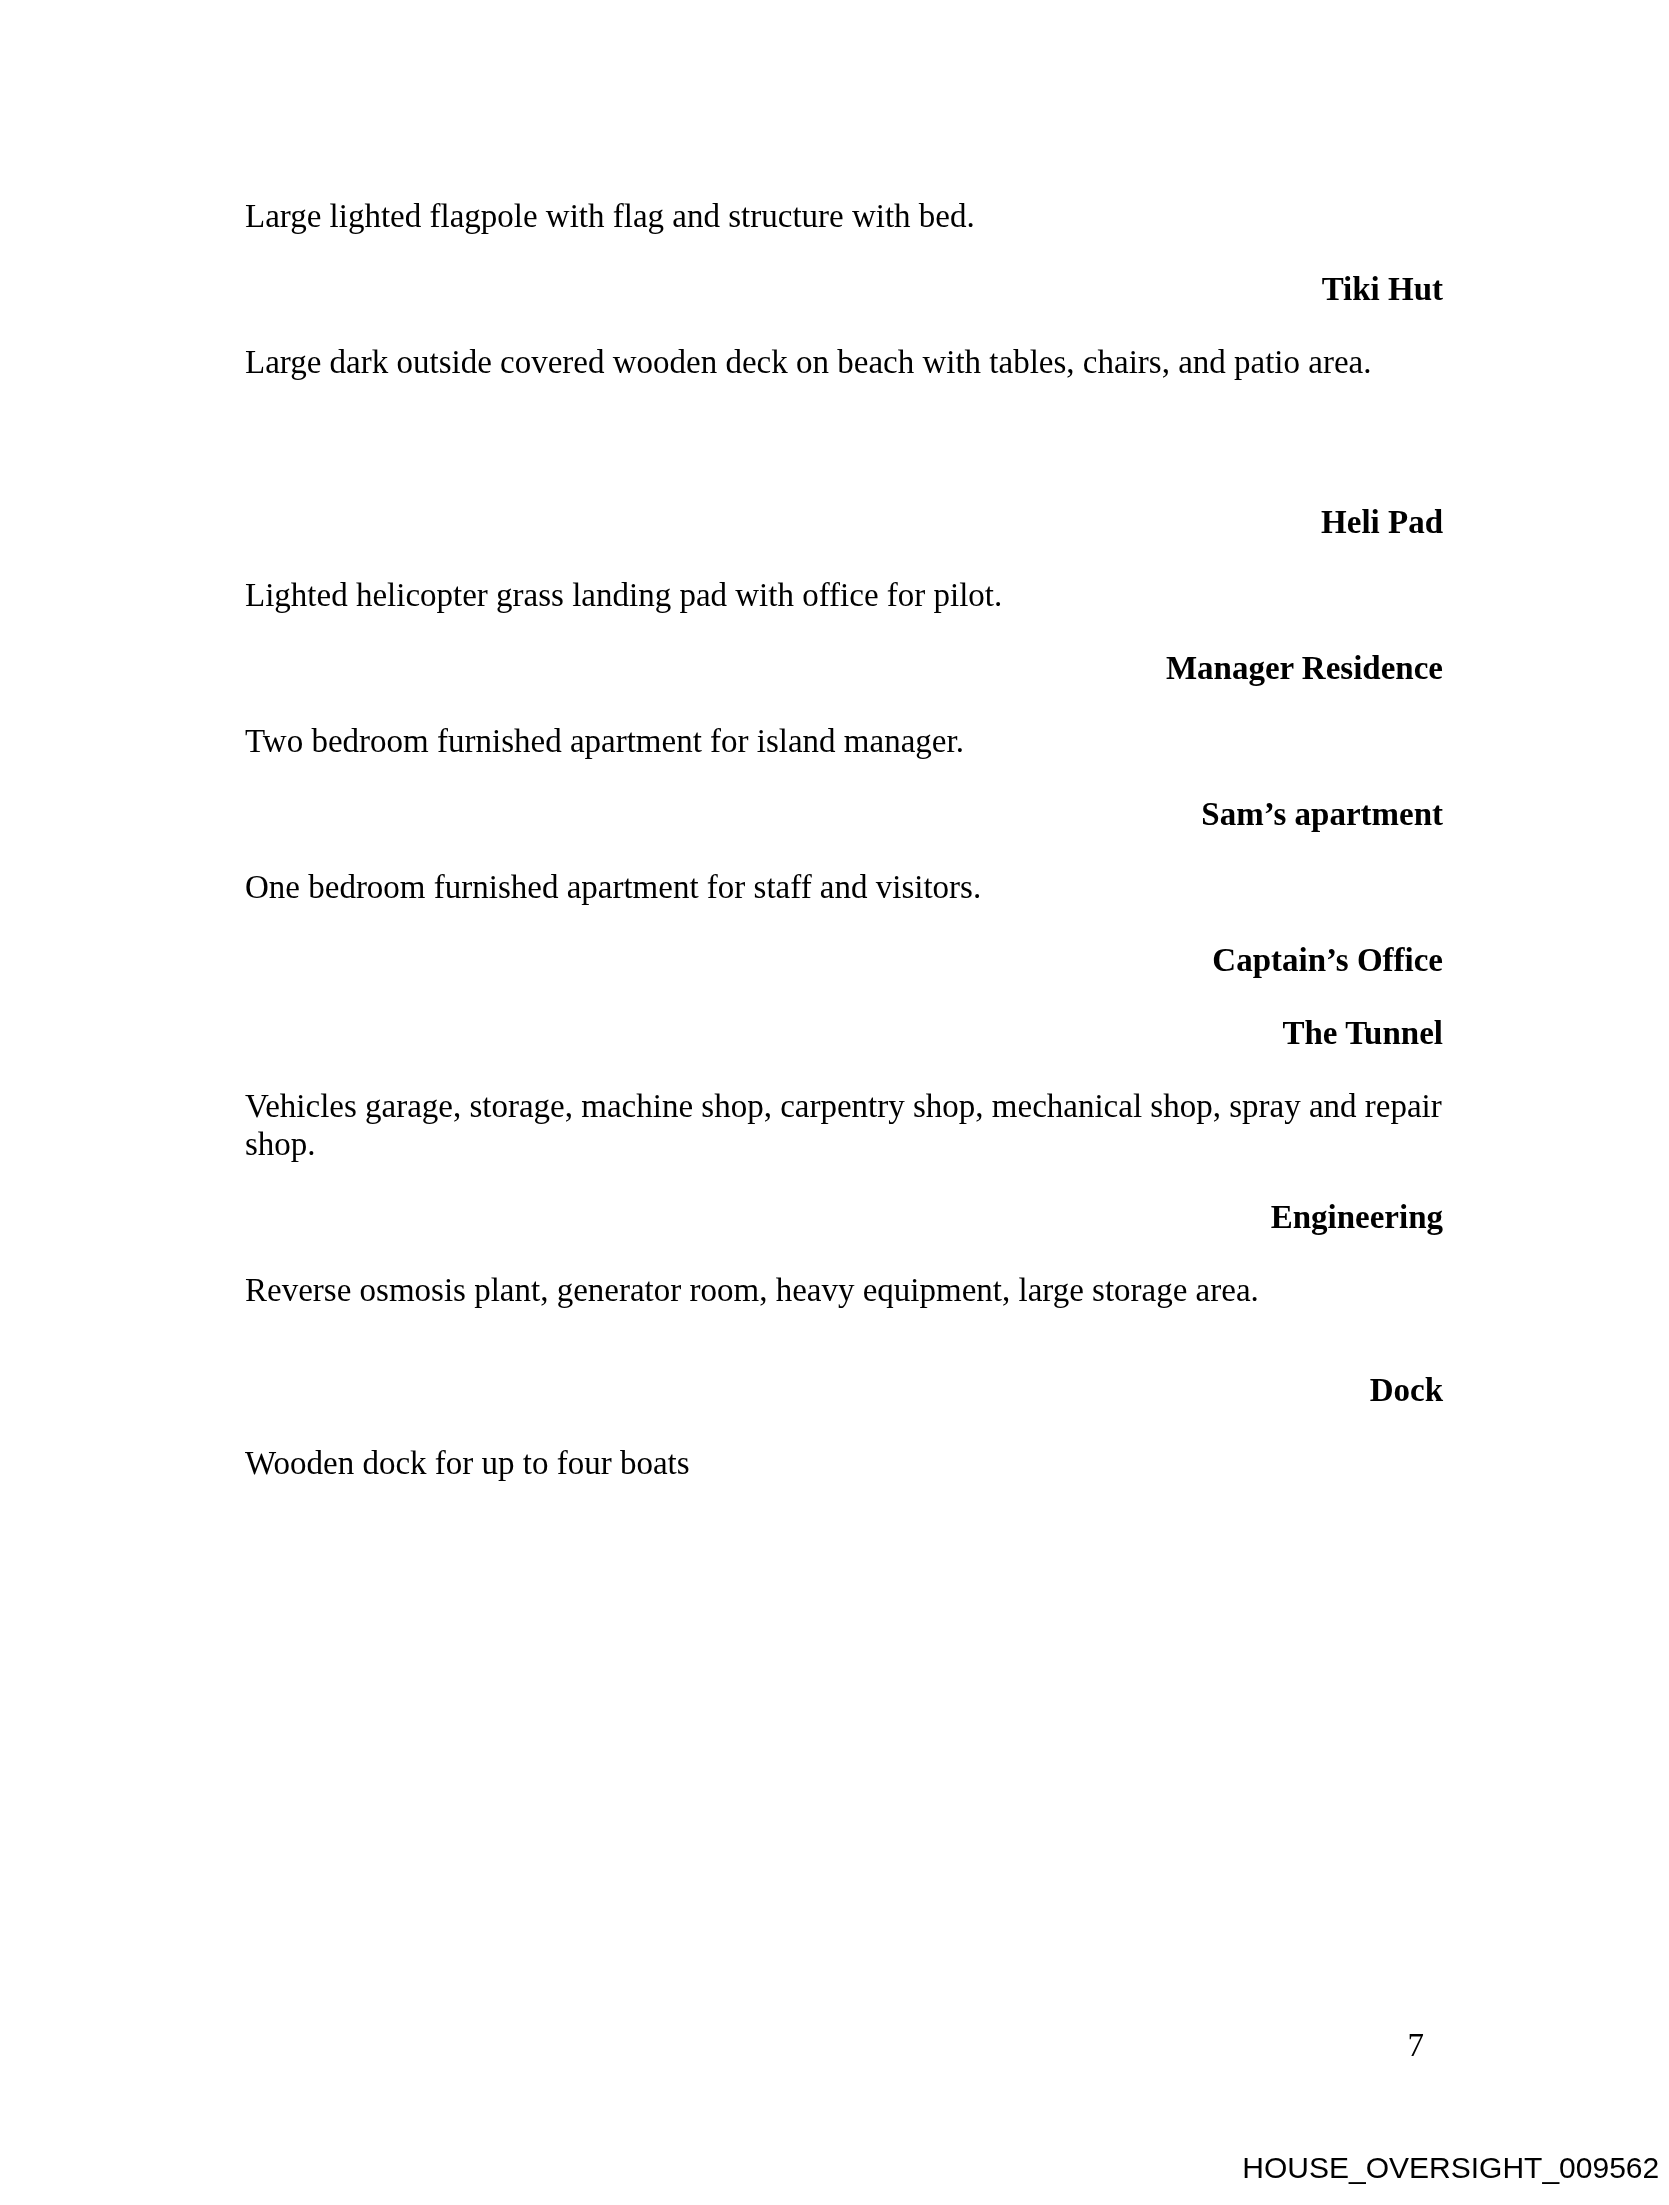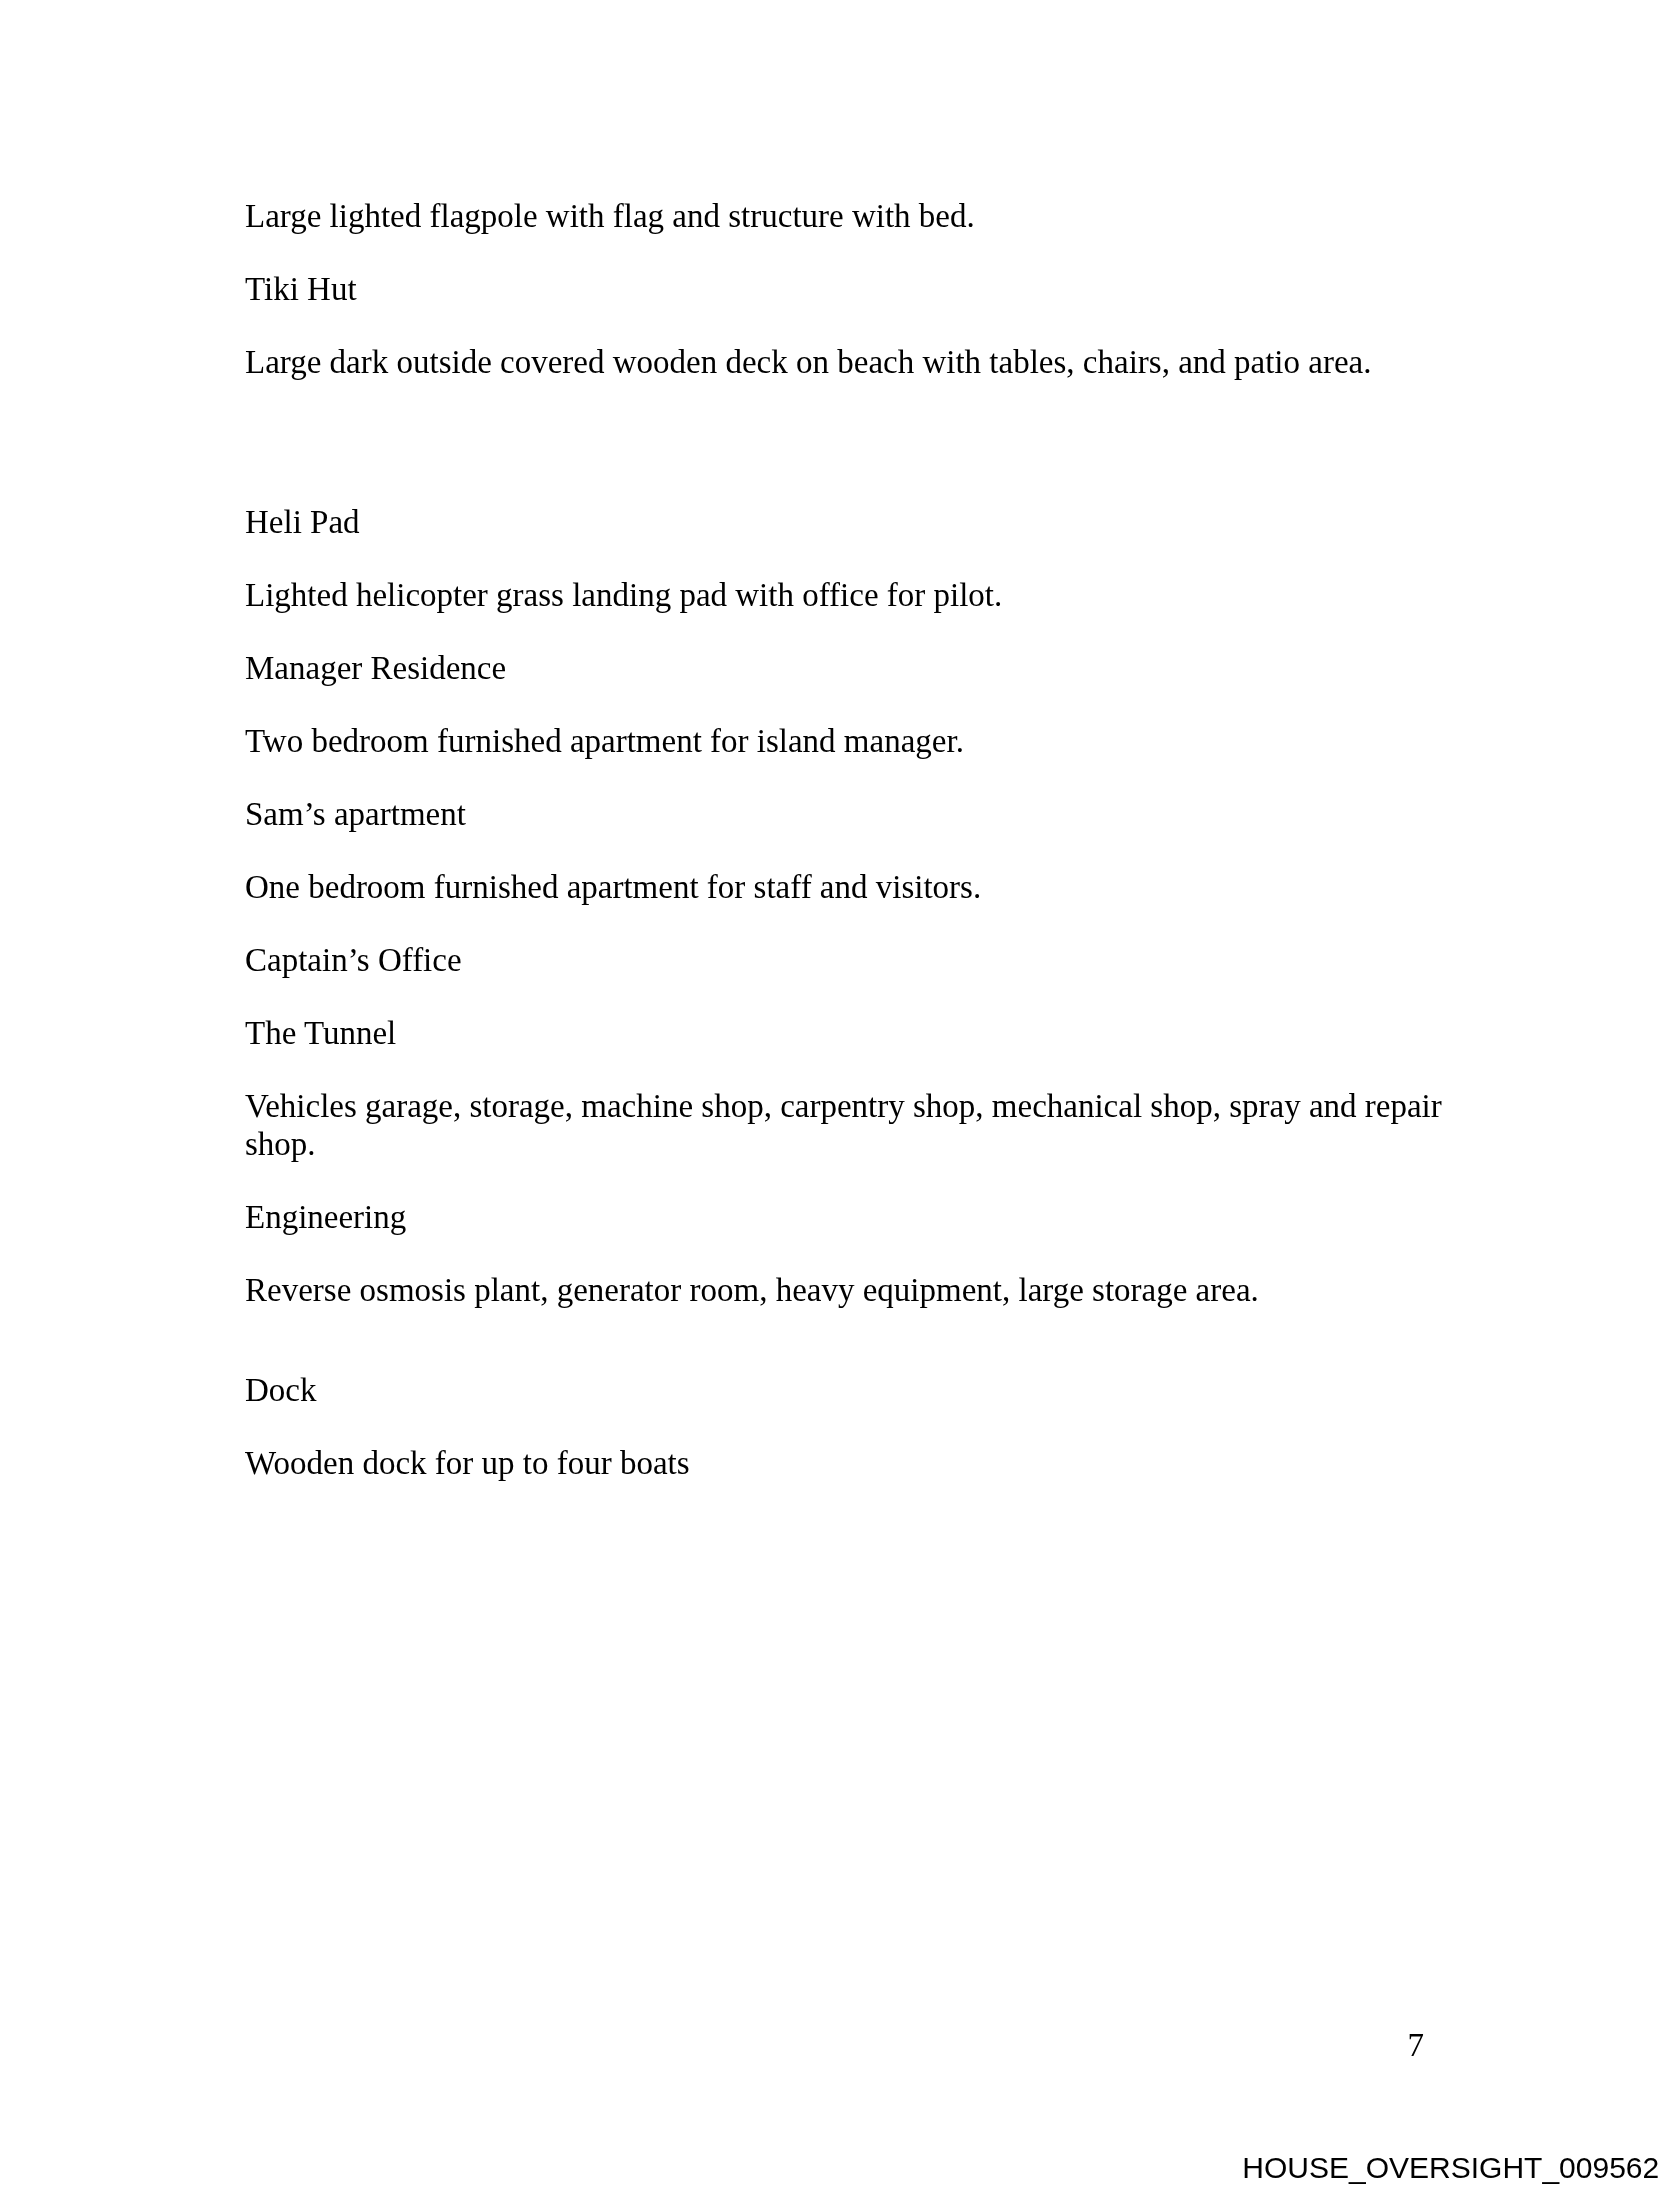--- a/index.html
+++ b/index.html
@@ -23,21 +23,22 @@
     width: 1198px;
   }
   .para {
     margin: 0 0 35px 0;
     font-size: 33px;
     line-height: 38px;
     font-weight: normal;
     color: #000000;
   }
   .heading {
-    font-weight: normal;
+    font-weight: bold;
+    text-align: right;
   }
   .gap-large {
     margin-top: 122px;
   }
   .gap-small {
     margin-top: 62px;
   }
   .page-number {
     position: absolute;
     top: 2026px;

